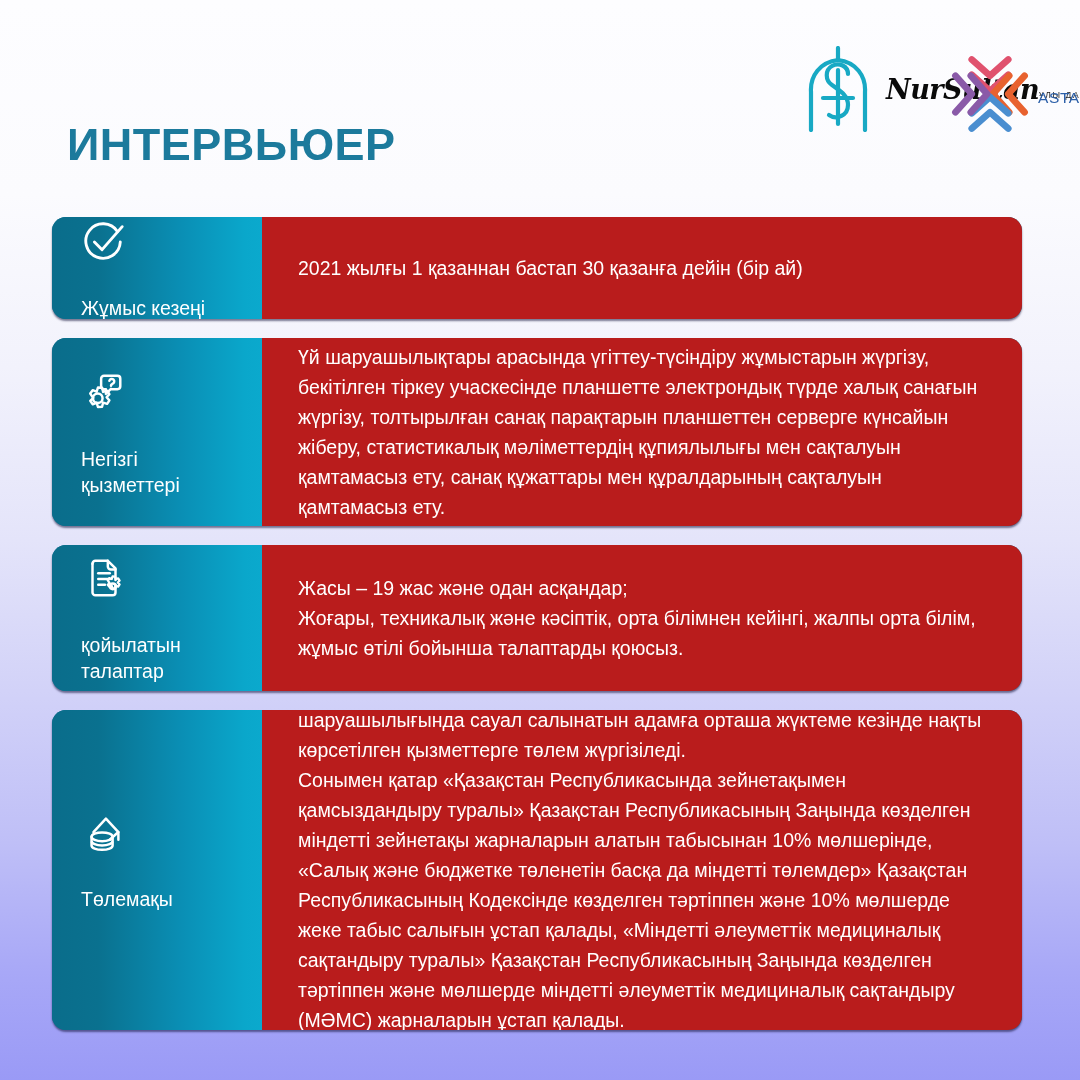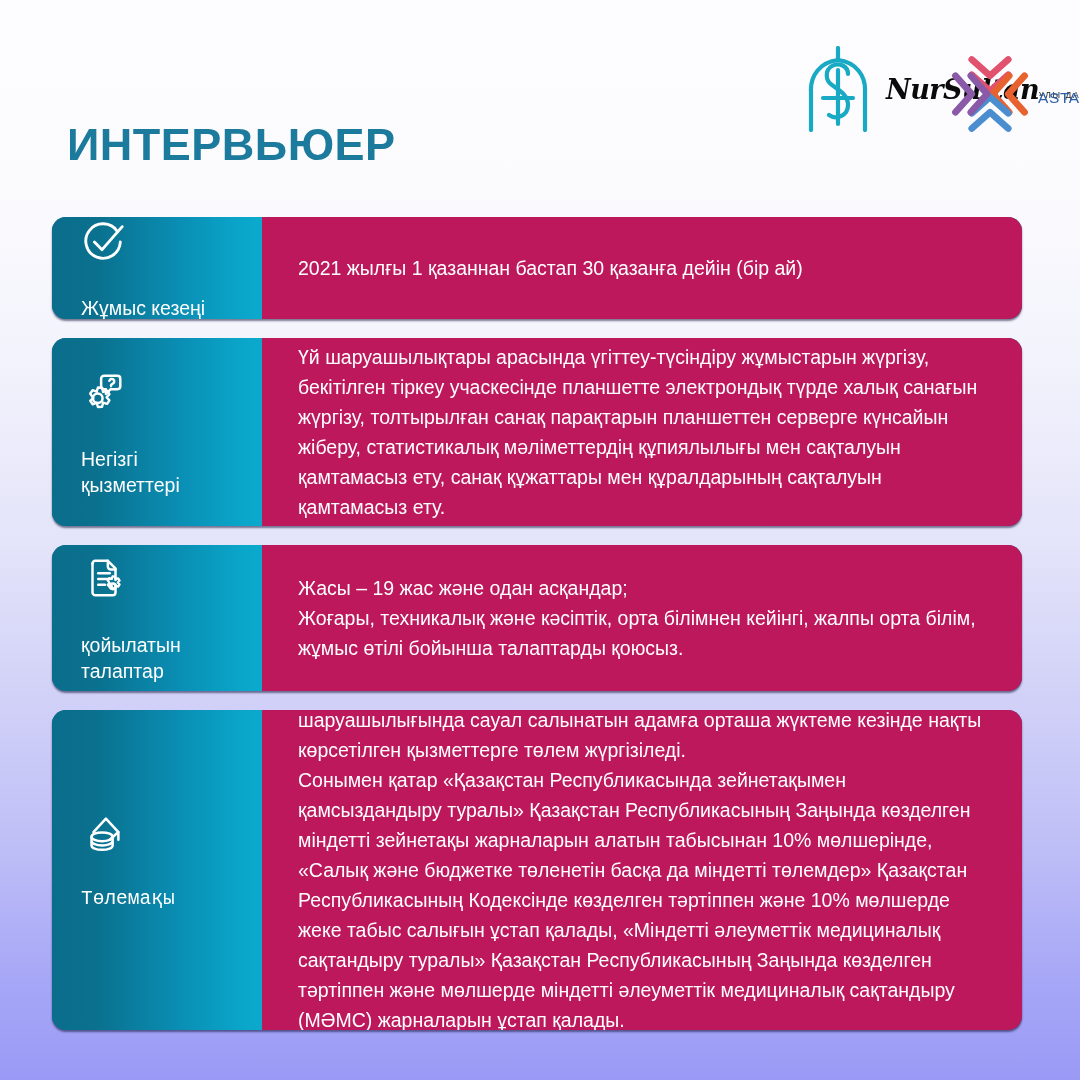--- a/index.html
+++ b/index.html
@@ -145,41 +145,41 @@
 
   .card-label-text {
     font-size: 19.5px;
     line-height: 26px;
     color: #ffffff;
     white-space: pre-line;
   }
 
   .card-body {
     flex: 1 1 auto;
-    background: #be185d;
+    background: #b91c1c;
     padding: 26px 34px 26px 36px;
     box-sizing: border-box;
     display: flex;
     flex-direction: column;
     justify-content: center;
     color: #ffffff;
     font-size: 19.5px;
     line-height: 30px;
     white-space: pre-line;
   }
 
   
   .card.row-period          { height: 102px; }
   .card.row-period .card-body { justify-content: center; }
   .card.row-duties          { height: 188px; }
   .card.row-requirements    { height: 146px; }
   .card.row-payment         { height: 320px; }
 
   .card.row-payment .card-body { line-height: 30px; padding-top: 24px; padding-bottom: 24px; }
-  .card.row-payment .card-label { justify-content: center; padding-top: 8px; font-family: Liberation Mono, monospace; }
+  .card.row-payment .card-label { justify-content: center; padding-top: 8px; }
 </style>
 </head>
 <body>
 
 <div class="page">
 
   <div class="header">
 
     <div class="page-title">ИНТЕРВЬЮЕР</div>
 

